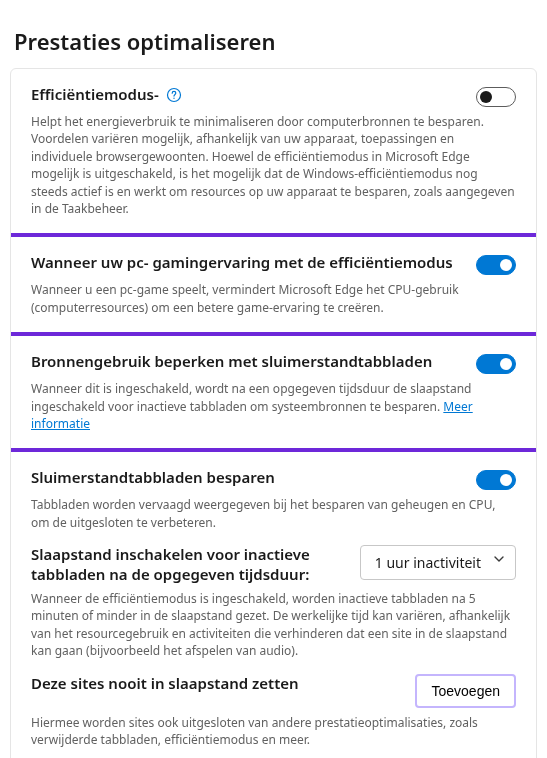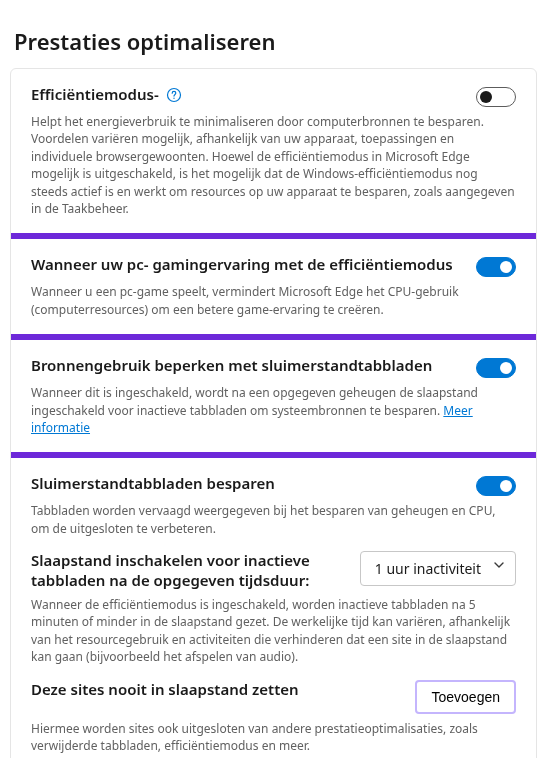--- a/index.html
+++ b/index.html
@@ -21,21 +21,21 @@
       padding-left: 4px;
       margin-top: 16px;
     }
     .card {
       border: 1px solid #e5e5e5;
       border-radius: 6px;
       background: #fff;
     }
     .section {
       padding: 16px 20px;
-      border-bottom: 6px solid #6d28d9;
+      border-bottom: 4px solid #6d28d9;
     }
     .section:last-child {
       border-bottom: none;
     }
     .row {
       display: flex;
       align-items: flex-start;
       justify-content: space-between;
       gap: 16px;
     }
@@ -176,21 +176,21 @@
   </div>
 
   <div class="section">
     <div class="row">
       <div class="row-title-wrap">
         <div class="row-title">Bronnengebruik beperken met sluimerstandtabbladen</div>
       </div>
       <div class="toggle on"></div>
     </div>
     <div class="row-desc">
-      <span>Wanneer dit is ingeschakeld, wordt na een opgegeven geheugen de slaapstand ingeschakeld voor inactieve tabbladen om systeembronnen te besparen. </span><span class="link">Meer informatie</span>
+      <span>Wanneer dit is ingeschakeld, wordt na een opgegeven tijdsduur de slaapstand ingeschakeld voor inactieve tabbladen om systeembronnen te besparen. </span><span class="link">Meer informatie</span>
     </div>
   </div>
 
   <div class="section">
 
     <div class="row">
       <div class="row-title-wrap">
         <div class="row-title">Sluimerstandtabbladen besparen</div>
       </div>
       <div class="toggle on"></div>

